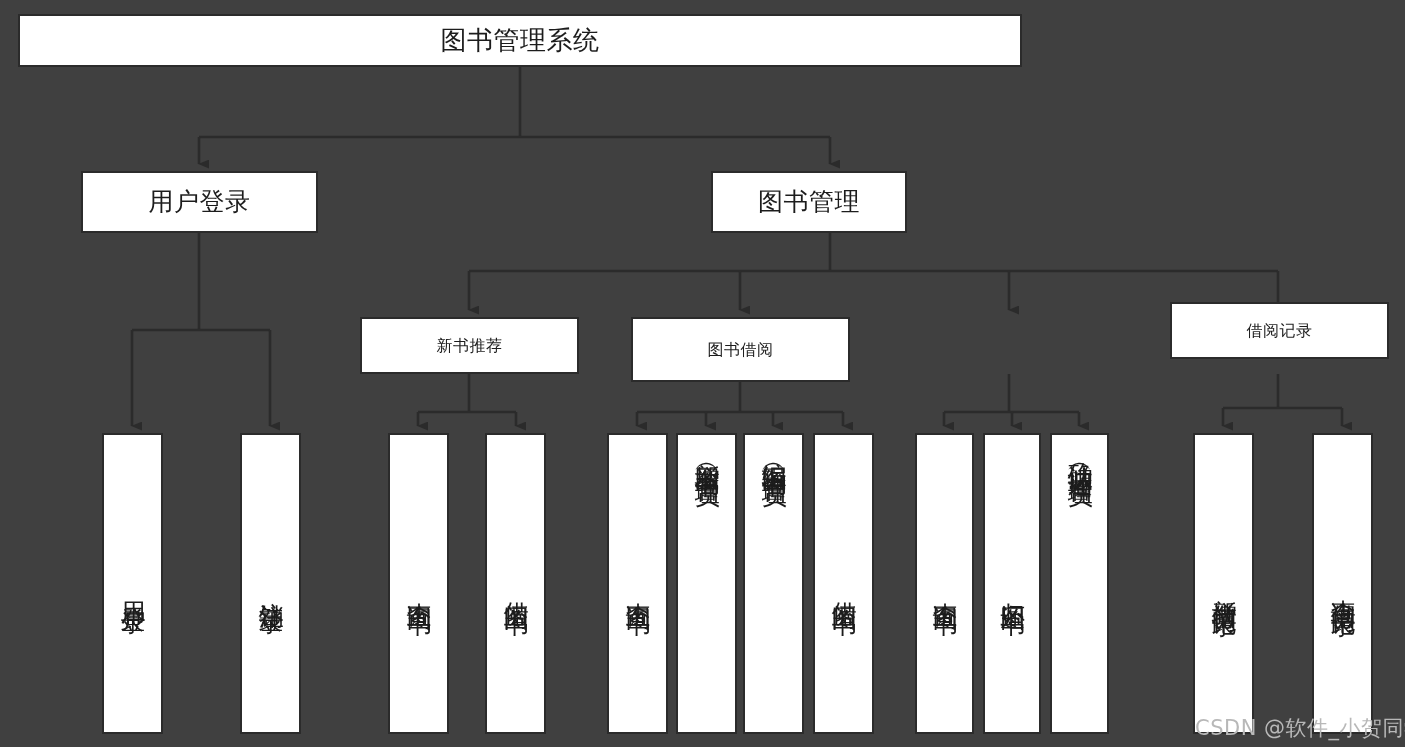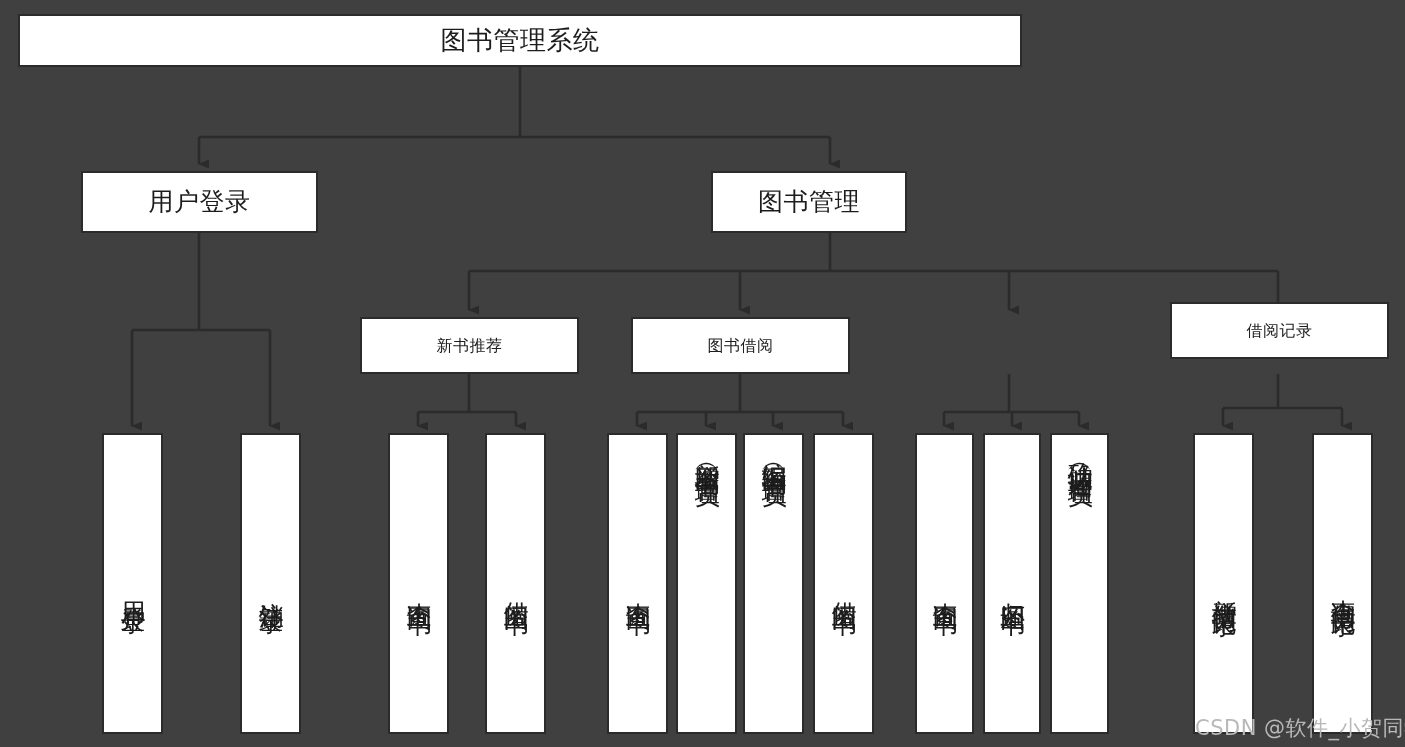--- a/index.html
+++ b/index.html
@@ -135,21 +135,21 @@
   <div class="node-box level2" style="left:81px; top:171px; width:237px; height:62px;">
     <span class="node-label-h">用户登录</span>
   </div>
   <div class="node-box level2" style="left:711px; top:171px; width:196px; height:62px;">
     <span class="node-label-h">图书管理</span>
   </div>
 
   <div class="node-box level3" style="left:360px; top:317px; width:219px; height:57px;">
     <span class="node-label-h">新书推荐</span>
   </div>
-  <div class="node-box level3" style="left:631px; top:317px; width:219px; height:57px;">
+  <div class="node-box level3" style="left:631px; top:317px; width:219px; height:65px;">
     <span class="node-label-h">图书借阅</span>
   </div>
   <div class="node-box level3" style="left:1170px; top:302px; width:219px; height:57px;">
     <span class="node-label-h">借阅记录</span>
   </div>
 
   <div class="node-box leaf vcenter" style="left:102px; top:433px; width:61px; height:301px;">
     <span class="node-label-v">用户登录</span>
   </div>
   <div class="node-box leaf vcenter" style="left:240px; top:433px; width:61px; height:301px;">

